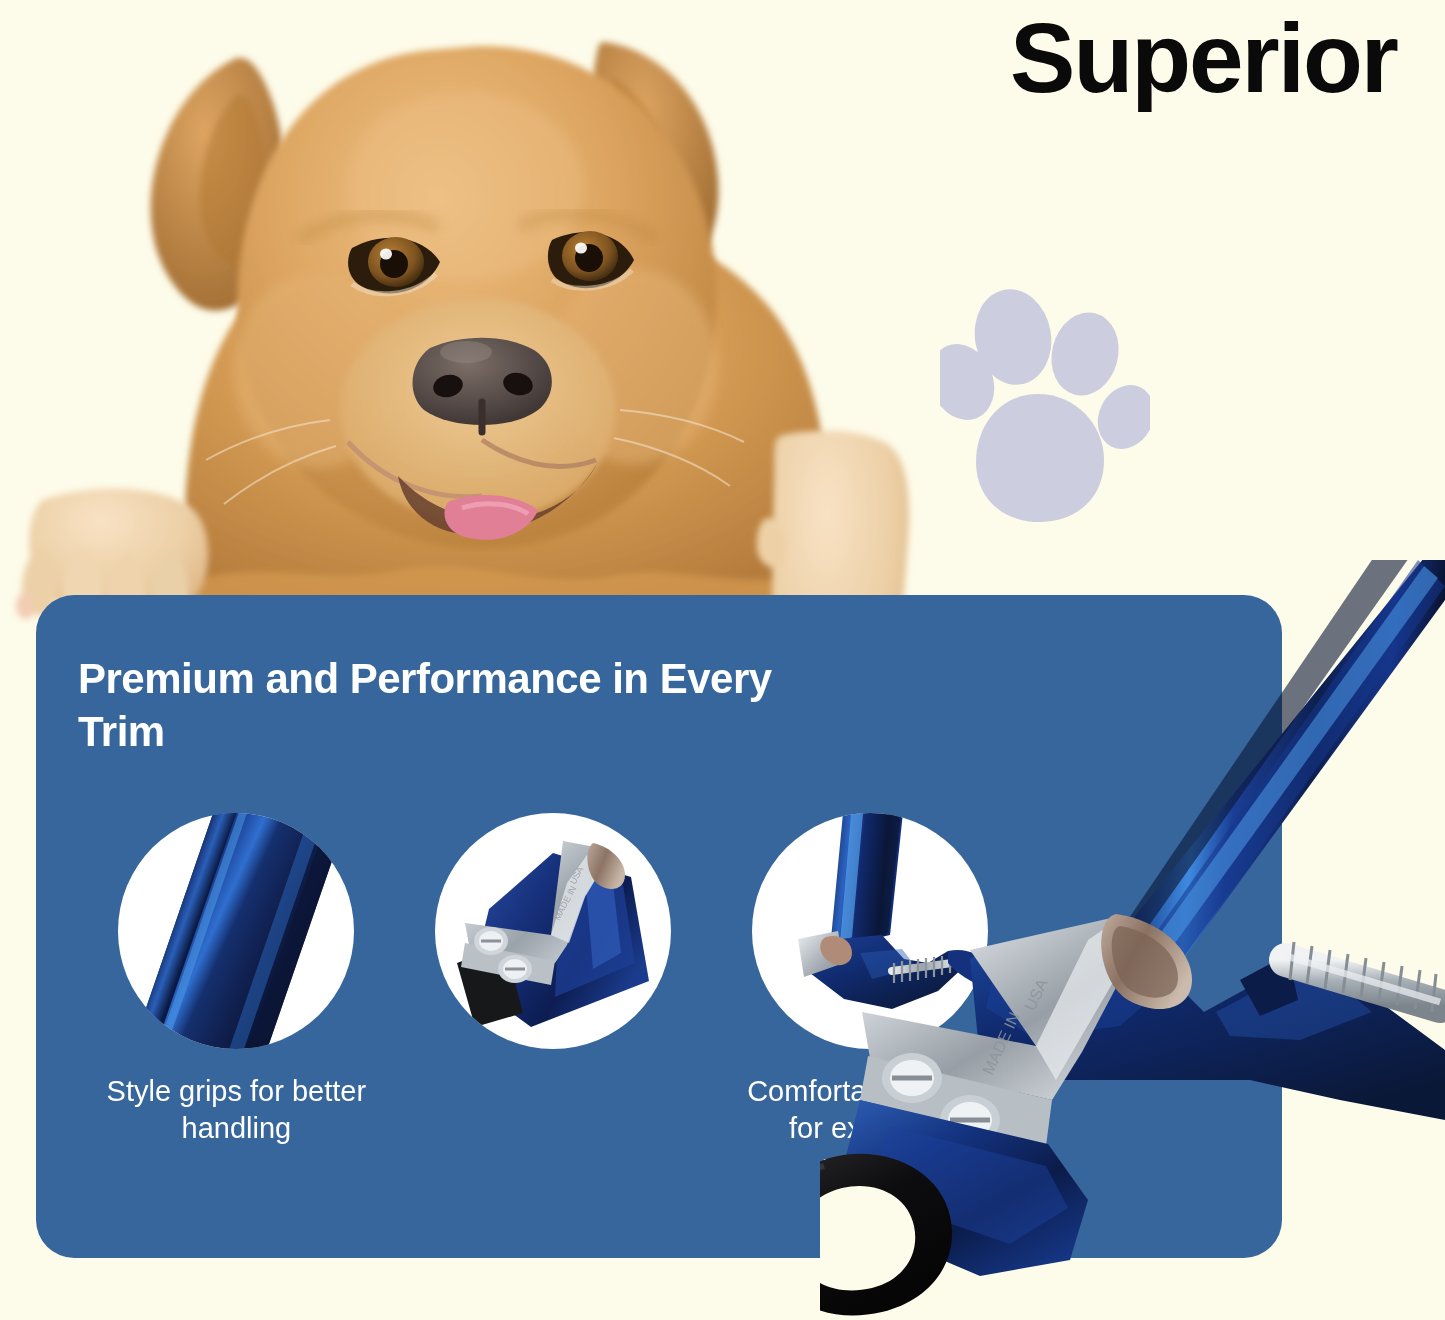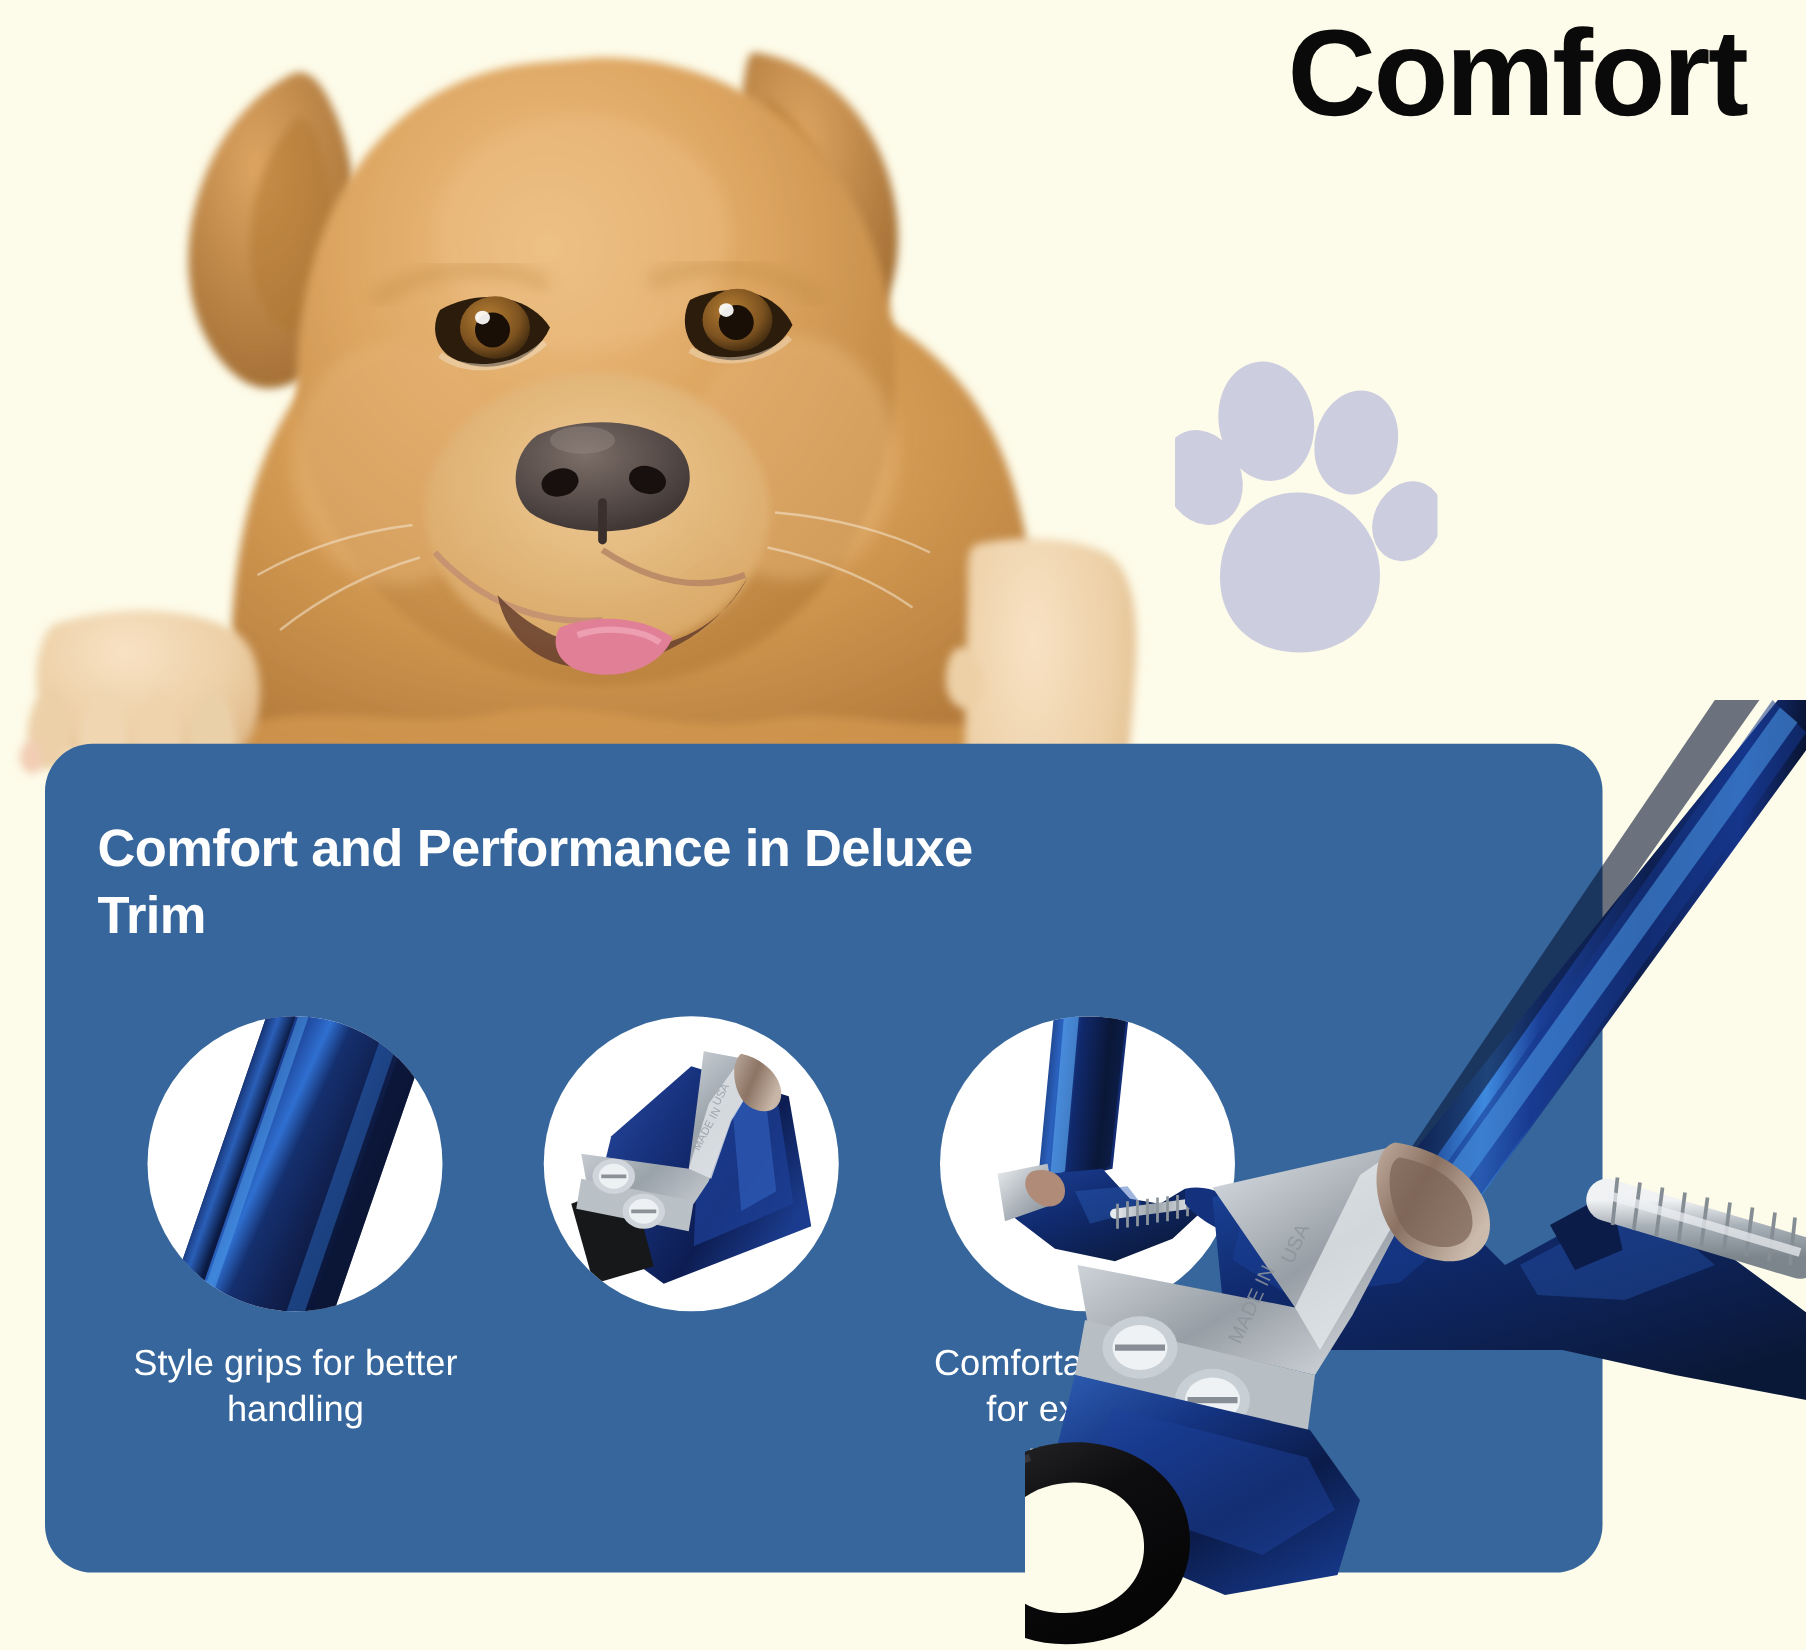--- a/index.html
+++ b/index.html
@@ -57,21 +57,21 @@
   .product-hero { position:absolute; left:820px; top:560px; width:625px; height:760px; z-index:35; }
 
   svg { display:block; }
 </style>
 </head>
 <body>
 
 <div id="stage">
 
   <div class="headline">
-    <span class="headline-top">Comfort</span>
+    <span class="headline-top">Superior</span>
   </div>
 
   <div class="paw-watermark">
     <svg viewBox="0 0 210 250" width="210" height="250">
       <g fill="#cdcde0">
         <ellipse cx="73" cy="55" rx="38" ry="48" transform="rotate(-10 73 55)"></ellipse>
         <ellipse cx="145" cy="72" rx="33" ry="42" transform="rotate(14 145 72)"></ellipse>
         <ellipse cx="22" cy="100" rx="31" ry="39" transform="rotate(-22 22 100)"></ellipse>
         <ellipse cx="186" cy="135" rx="27" ry="33" transform="rotate(26 186 135)"></ellipse>
         <path d="M98 112 C135 112 164 142 164 178 C164 218 134 240 100 240 C62 240 36 216 36 180 C36 142 62 112 98 112 Z"></path>
@@ -234,21 +234,21 @@
         <path d="M812 762 C820 768 824 780 820 788 C812 796 800 792 798 780 C797 770 804 760 812 762 Z" fill="#f2cdb4"></path>
         <path d="M862 756 C870 762 874 774 870 782 C862 790 850 786 848 774 C847 764 854 754 862 756 Z" fill="#f2cdb4"></path>
 
         <path d="M770 528 C782 534 790 552 786 568 C780 582 764 580 758 564 C754 548 760 526 770 528 Z" fill="#edd0a6"></path>
       </g>
     </svg>
   </div>
 
   <div class="blue-card">
 
-    <div class="card-heading">Comfort and Performance in Deluxe Trim</div>
+    <div class="card-heading">Premium and Performance in Every Trim</div>
 
     <div class="features">
 
       <div class="feature">
         <div class="feature-circle">
           <svg viewBox="0 0 236 236" width="236" height="236">
             <defs>
               <linearGradient id="g1a" x1="0" y1="0" x2="1" y2="0.25">
                 <stop offset="0%" stop-color="#0c1f52"></stop>
                 <stop offset="22%" stop-color="#1a3a8c"></stop>

